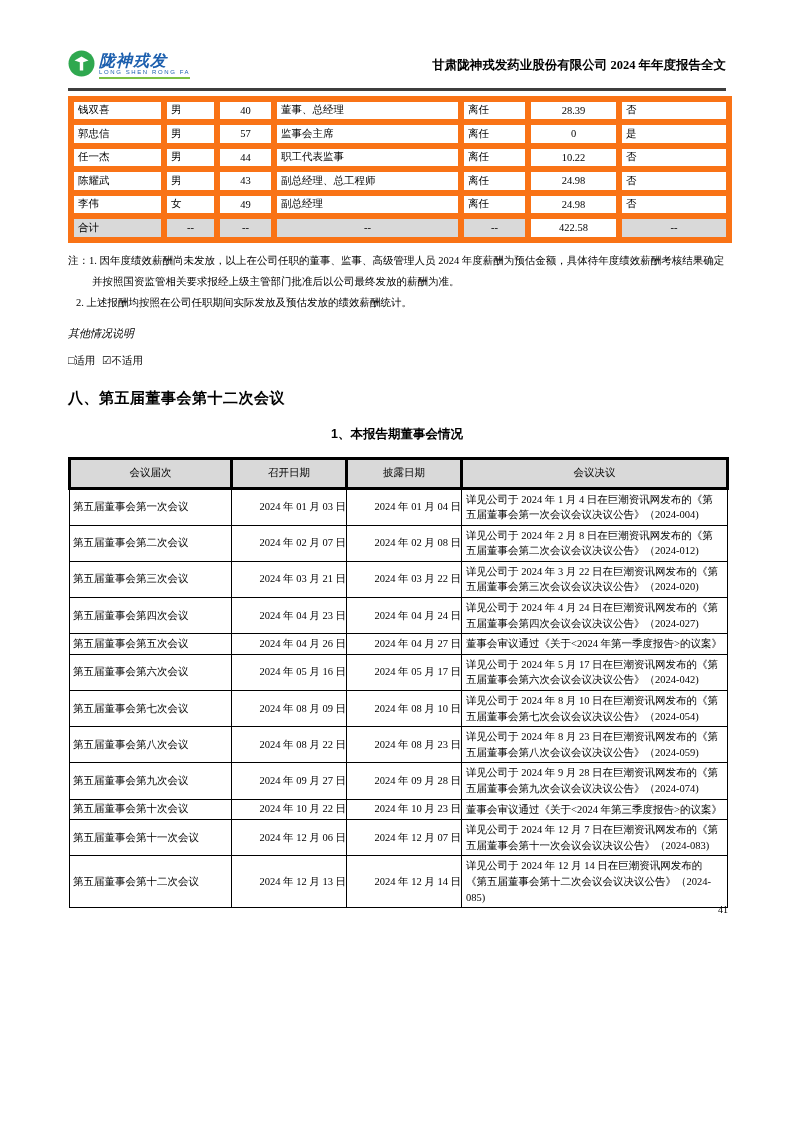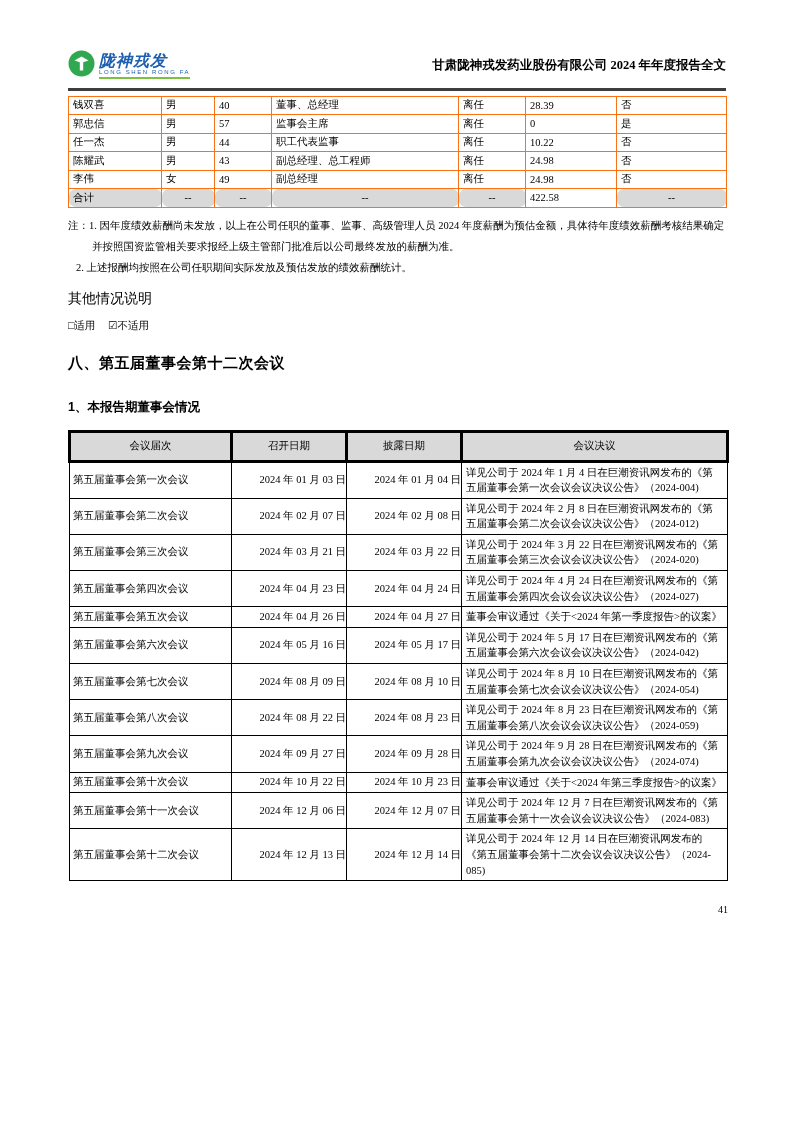--- a/index.html
+++ b/index.html
@@ -14,35 +14,35 @@
   .logo-txt{display:flex;flex-direction:column;}
   .brand-cn{font-family:"Liberation Sans","DejaVu Sans",sans-serif;font-weight:bold;font-style:italic;
     color:#1c5fae;font-size:16px;line-height:17px;letter-spacing:1px;}
   .brand-en{font-family:"Liberation Sans","DejaVu Sans",sans-serif;color:#1c5fae;font-size:6px;
     letter-spacing:1.6px;line-height:7px;border-bottom:2.5px solid #7cc142;padding-bottom:1px;}
   .hdr-title{font-size:12.5px;font-weight:600;white-space:nowrap;}
   .hdr-rule{height:2.5px;background:#3d3d3d;margin-top:4px;}
   
   table{border-collapse:collapse;table-layout:fixed;width:658px;}
   .comp-table{margin-top:5px;font-size:10.5px;border:1.5px solid #000;}
-  .comp-table td{border:1px solid #f97316;padding:1px 4px;height:15.5px;overflow:hidden;white-space:nowrap;}
-  .al{text-align:left;}.ar{text-align:left;}.ac{text-align:center;}
+  .comp-table td{border:6px solid #f97316;padding:1px 4px;height:15.5px;overflow:hidden;white-space:nowrap;}
+  .al{text-align:left;}.ar{text-align:center;}.ac{text-align:center;}
   .total-row td{background:#d9d9d9;border-radius:7px;}
   .total-row td.white{background:#ffffff;}
   
   .note-hang{font-size:10.5px;line-height:21px;margin:7px 0 0 0;padding-left:24px;text-indent:-24px;}
   .note-ind{font-size:10.5px;line-height:21px;margin:0 0 0 8px;}
-  .plain{font-size:14px;line-height:15px;margin:13px 0 12px 0;}
+  .plain{font-size:11px;line-height:15px;margin:13px 0 12px 0;font-style:italic;}
   .checkline{font-size:10.5px;line-height:15px;margin:6px 0 0 0;}
-  .checkline span{margin-right:10px;}
+  .checkline span{margin-right:4px;}
   
   h2.sec{font-family:"Liberation Sans","DejaVu Sans",sans-serif;font-size:15px;font-weight:bold;
     margin:21px 0 0 0;letter-spacing:.5px;}
   h3.sub{font-family:"Liberation Sans","DejaVu Sans",sans-serif;font-size:12.5px;font-weight:bold;
-    margin:26px 0 0 0;}
+    margin:18px 0 0 0;text-align:center;}
   
   .meet-table{margin-top:14px;font-size:10.5px;border:1.5px solid #000;}
   .meet-table th{background:#d9d9d9;border:3px solid #000000;font-weight:normal;height:25px;
     text-align:center;font-size:10.5px;}
   .meet-table td{border:1px solid #000;vertical-align:middle;}
   .meet-table .session{text-align:left;padding:2px 3px;}
   .meet-table .date{text-align:right;padding:2px 0;}
   .meet-table .resolution{text-align:left;padding:2px 4px;line-height:15.6px;}
   
   .page-num{position:absolute;right:65px;bottom:63px;font-size:10px;}

